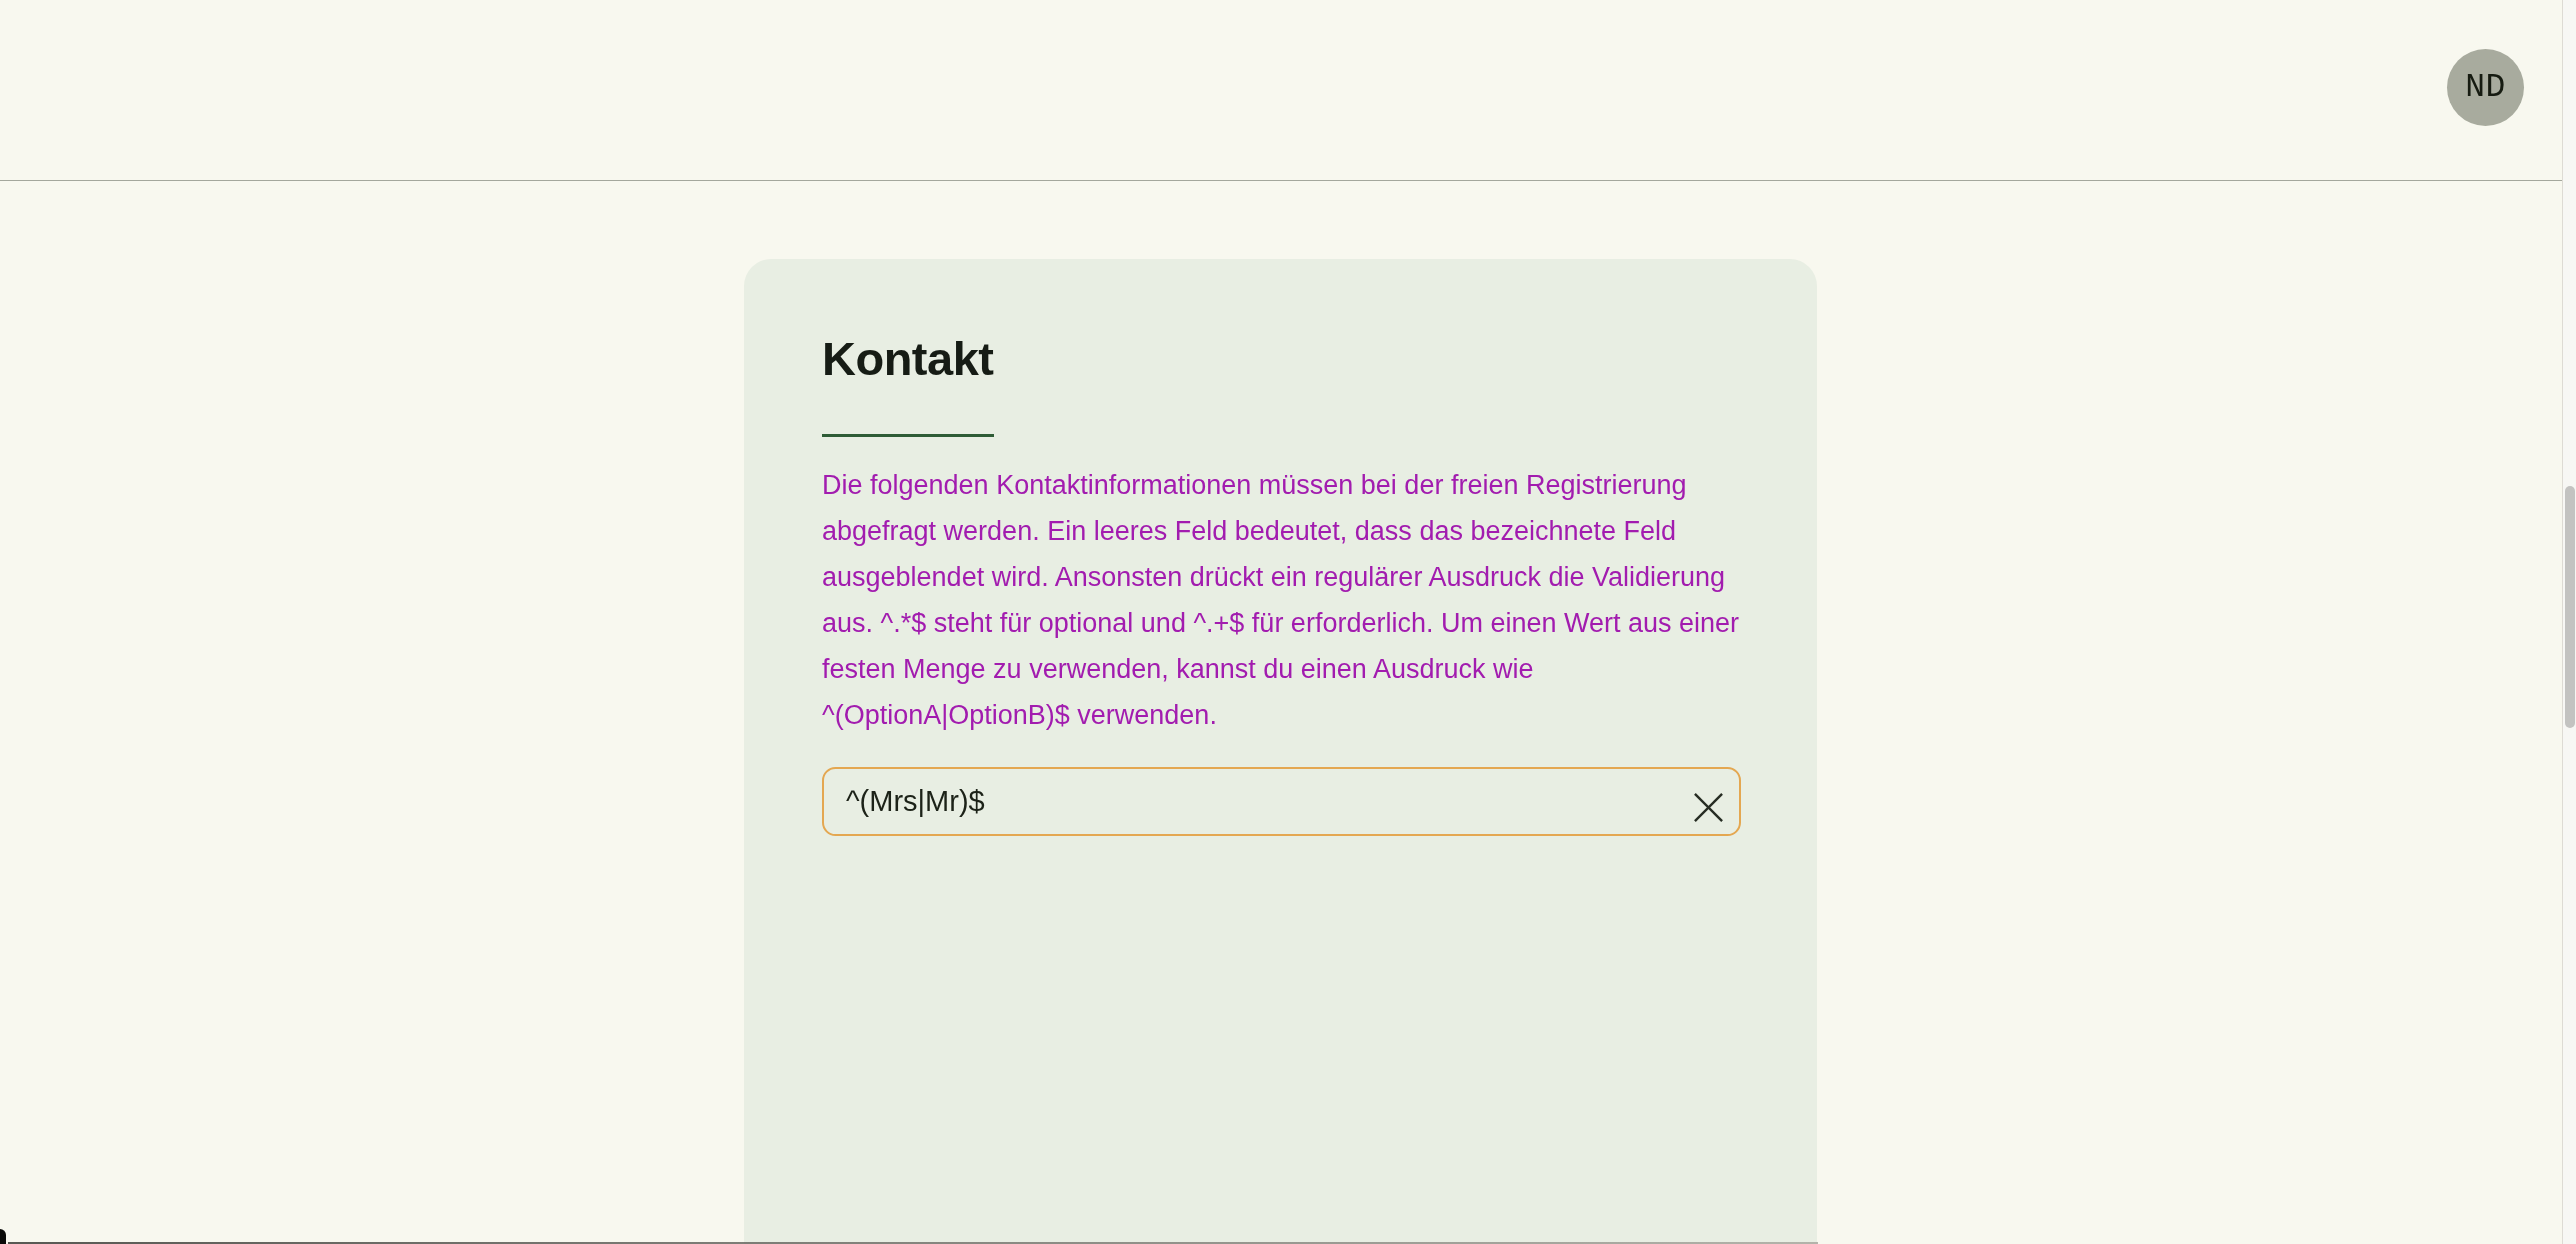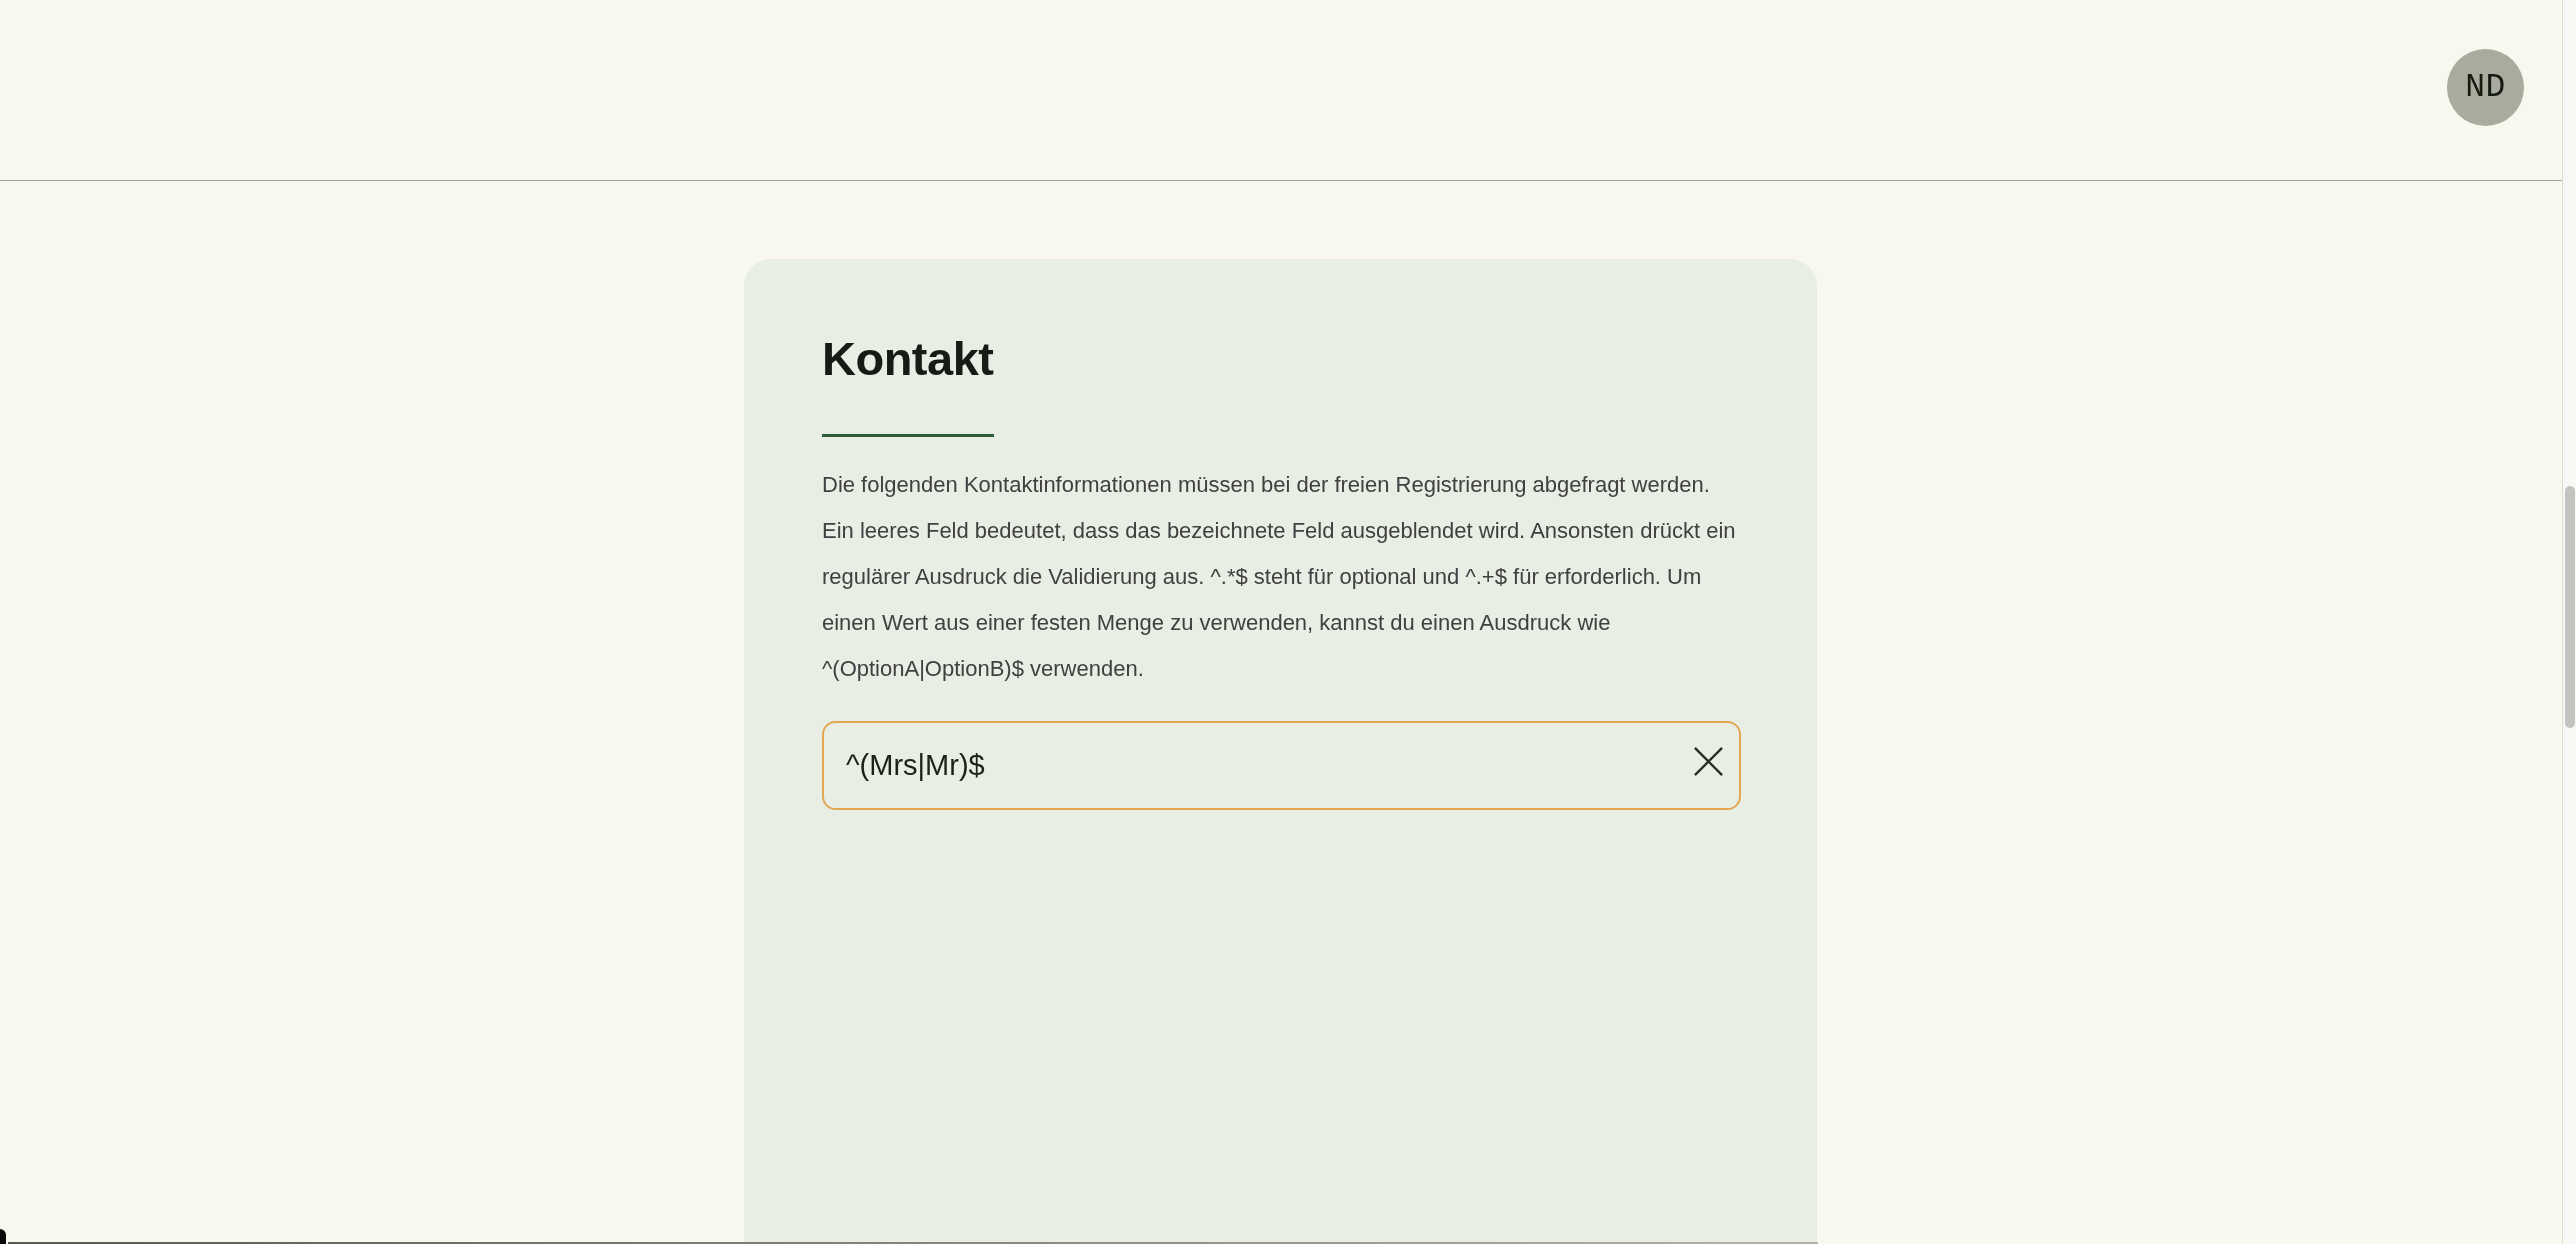--- a/index.html
+++ b/index.html
@@ -65,40 +65,40 @@
     color: #161c15;
   }
   .title-underline {
     width: 172px; height: 2.9px;
     background: #2e5c36;
     margin-top: 48px;
   }
   .card-desc {
     margin: 25px 0 0 0;
     width: 919px;
-    font-size: 22px; line-height: 46px;
-    color: #404040;
+    font-size: 27px; line-height: 46px;
+    color: #a21caf;
   }
 
   
   .field-row { margin-top: 40px; }
   .field-row.first { margin-top: 29px; }
   .field-label {
     font-size: 26px; line-height: 33px;
     color: #1b211a;
   }
   .field-label.bold { font-weight: 700; }
   .input-wrap {
     position: relative;
     margin-top: 12.4px;
     width: 919px; height: 81px;
   }
   .regex-input {
     box-sizing: border-box;
-    width: 919px; height: 89px;
+    width: 919px; height: 69px;
     border: 2.4px solid #22281e;
     border-radius: 13.4px;
     background: transparent;
     padding: 0 72px 0 22px;
     font-family: "Liberation Sans", sans-serif;
     font-size: 29px;
     color: #1c2218;
     outline: none;
   }
   .input-wrap.focused .regex-input { border-color: #e4a751; }

